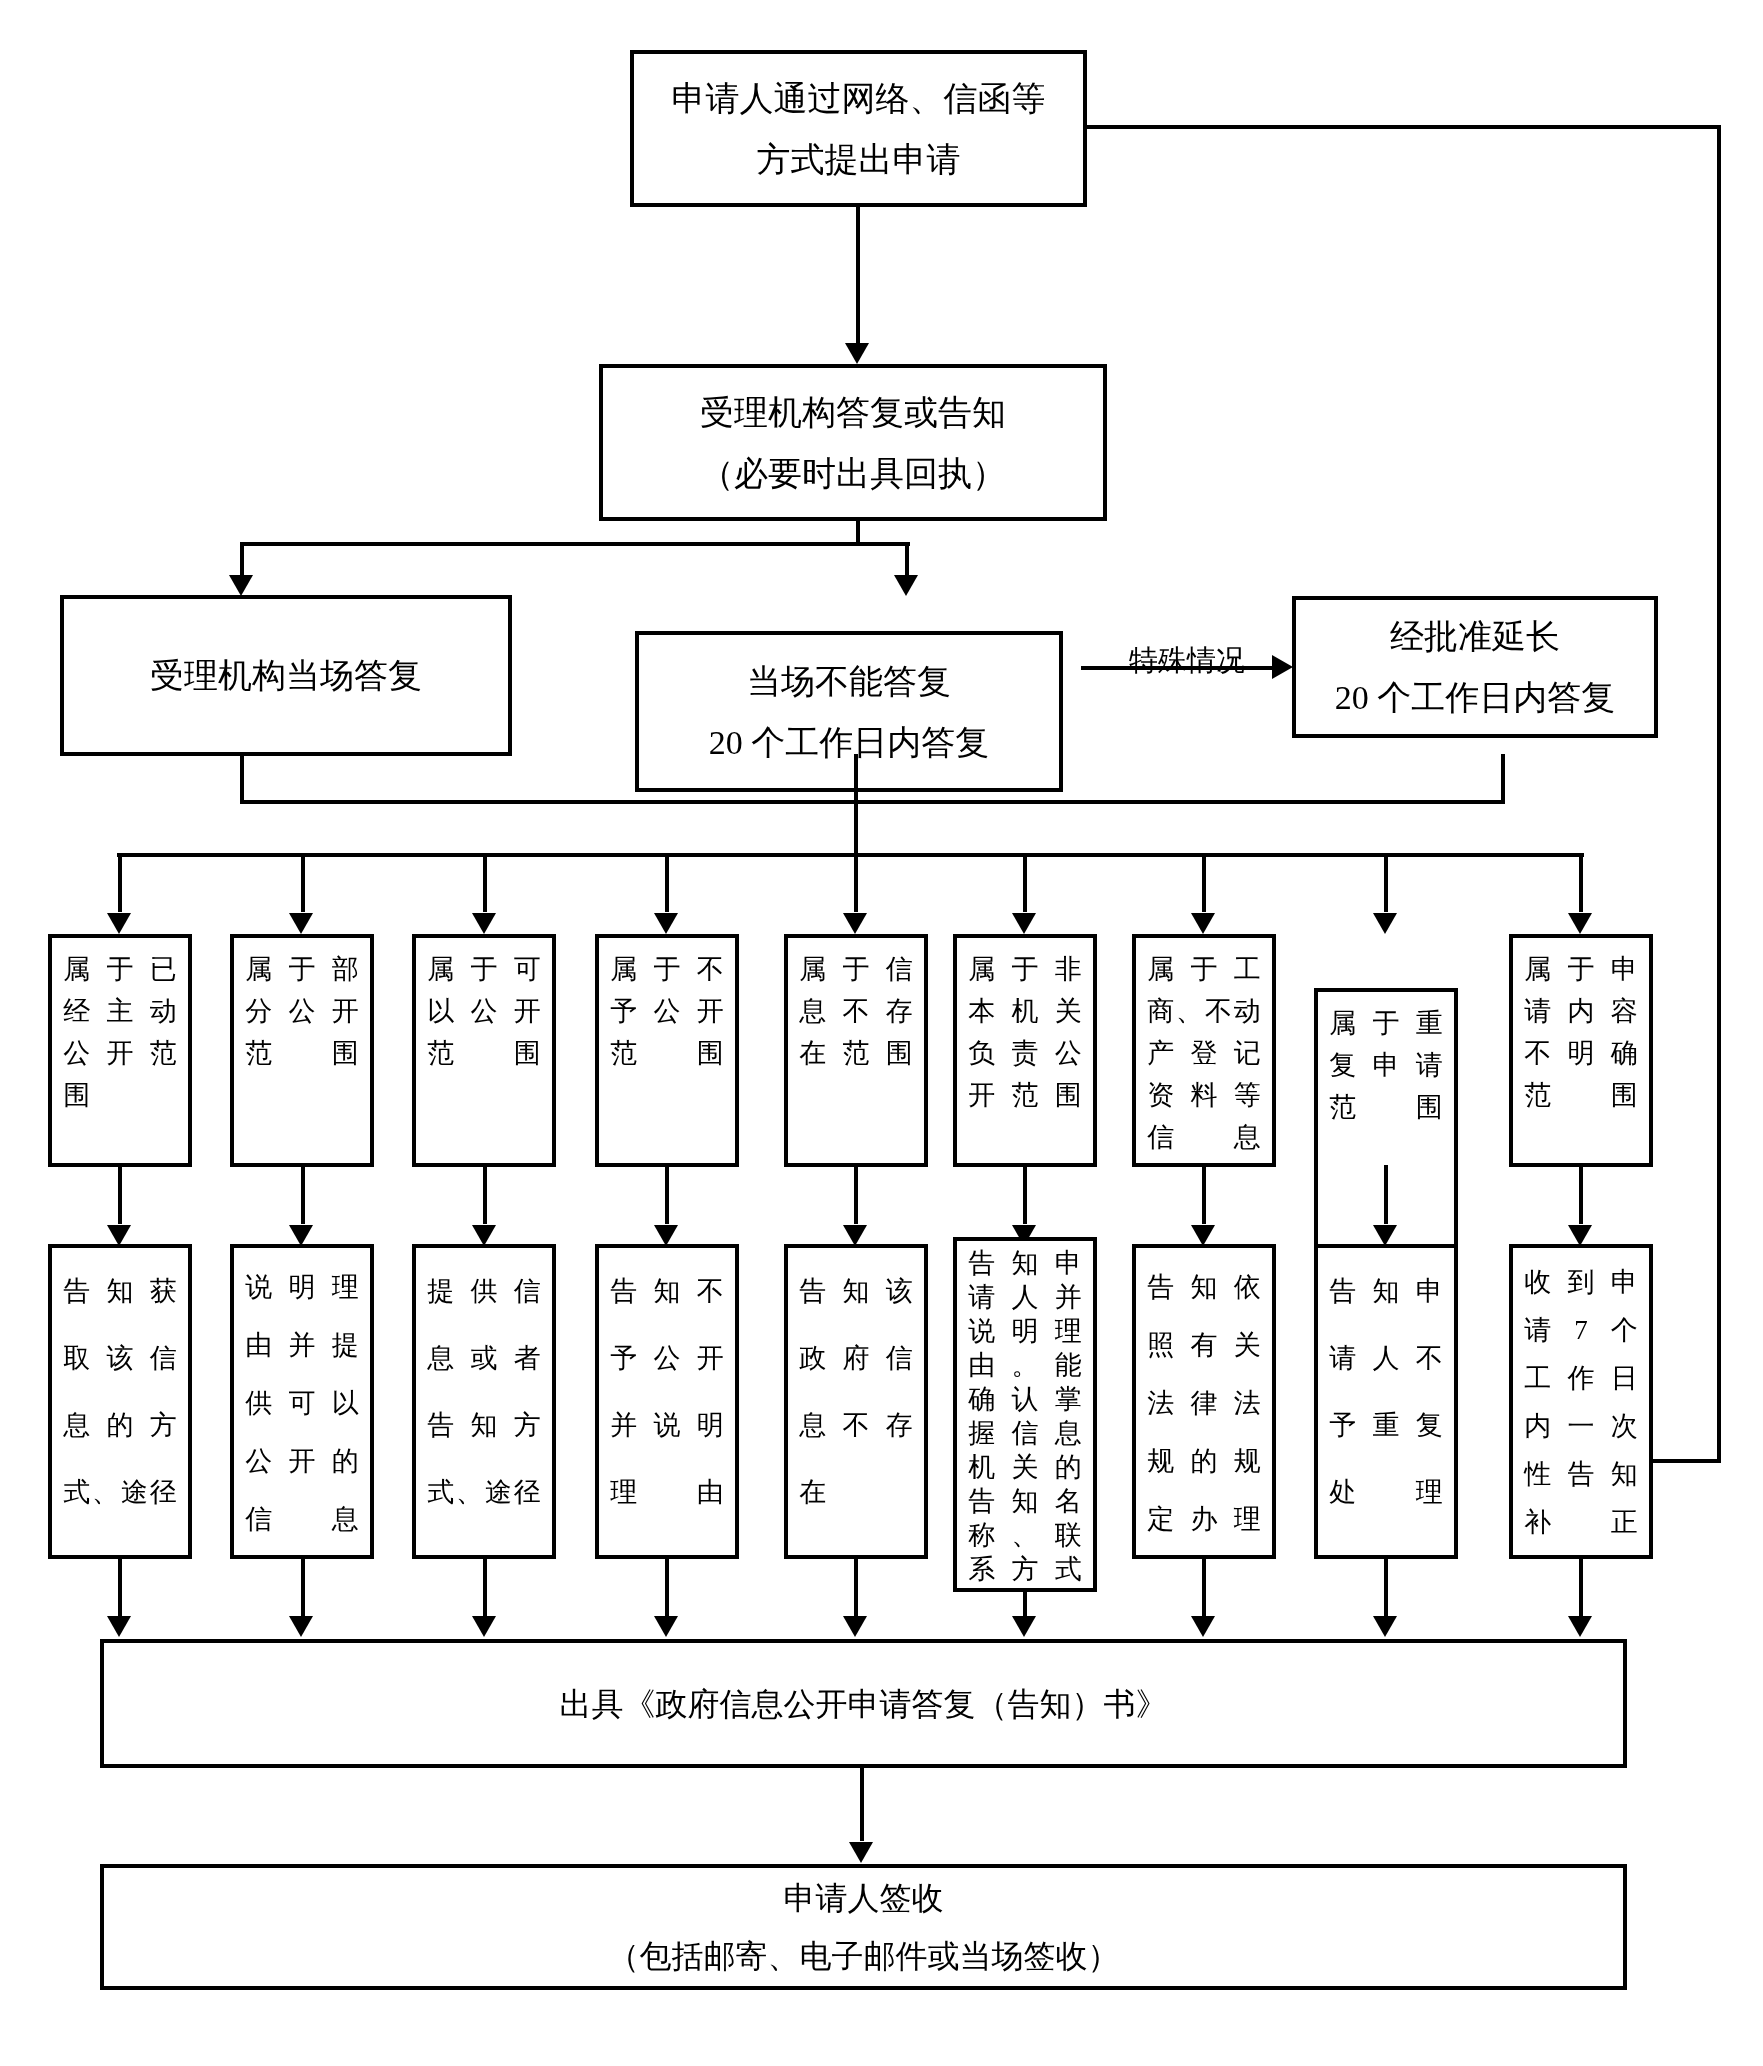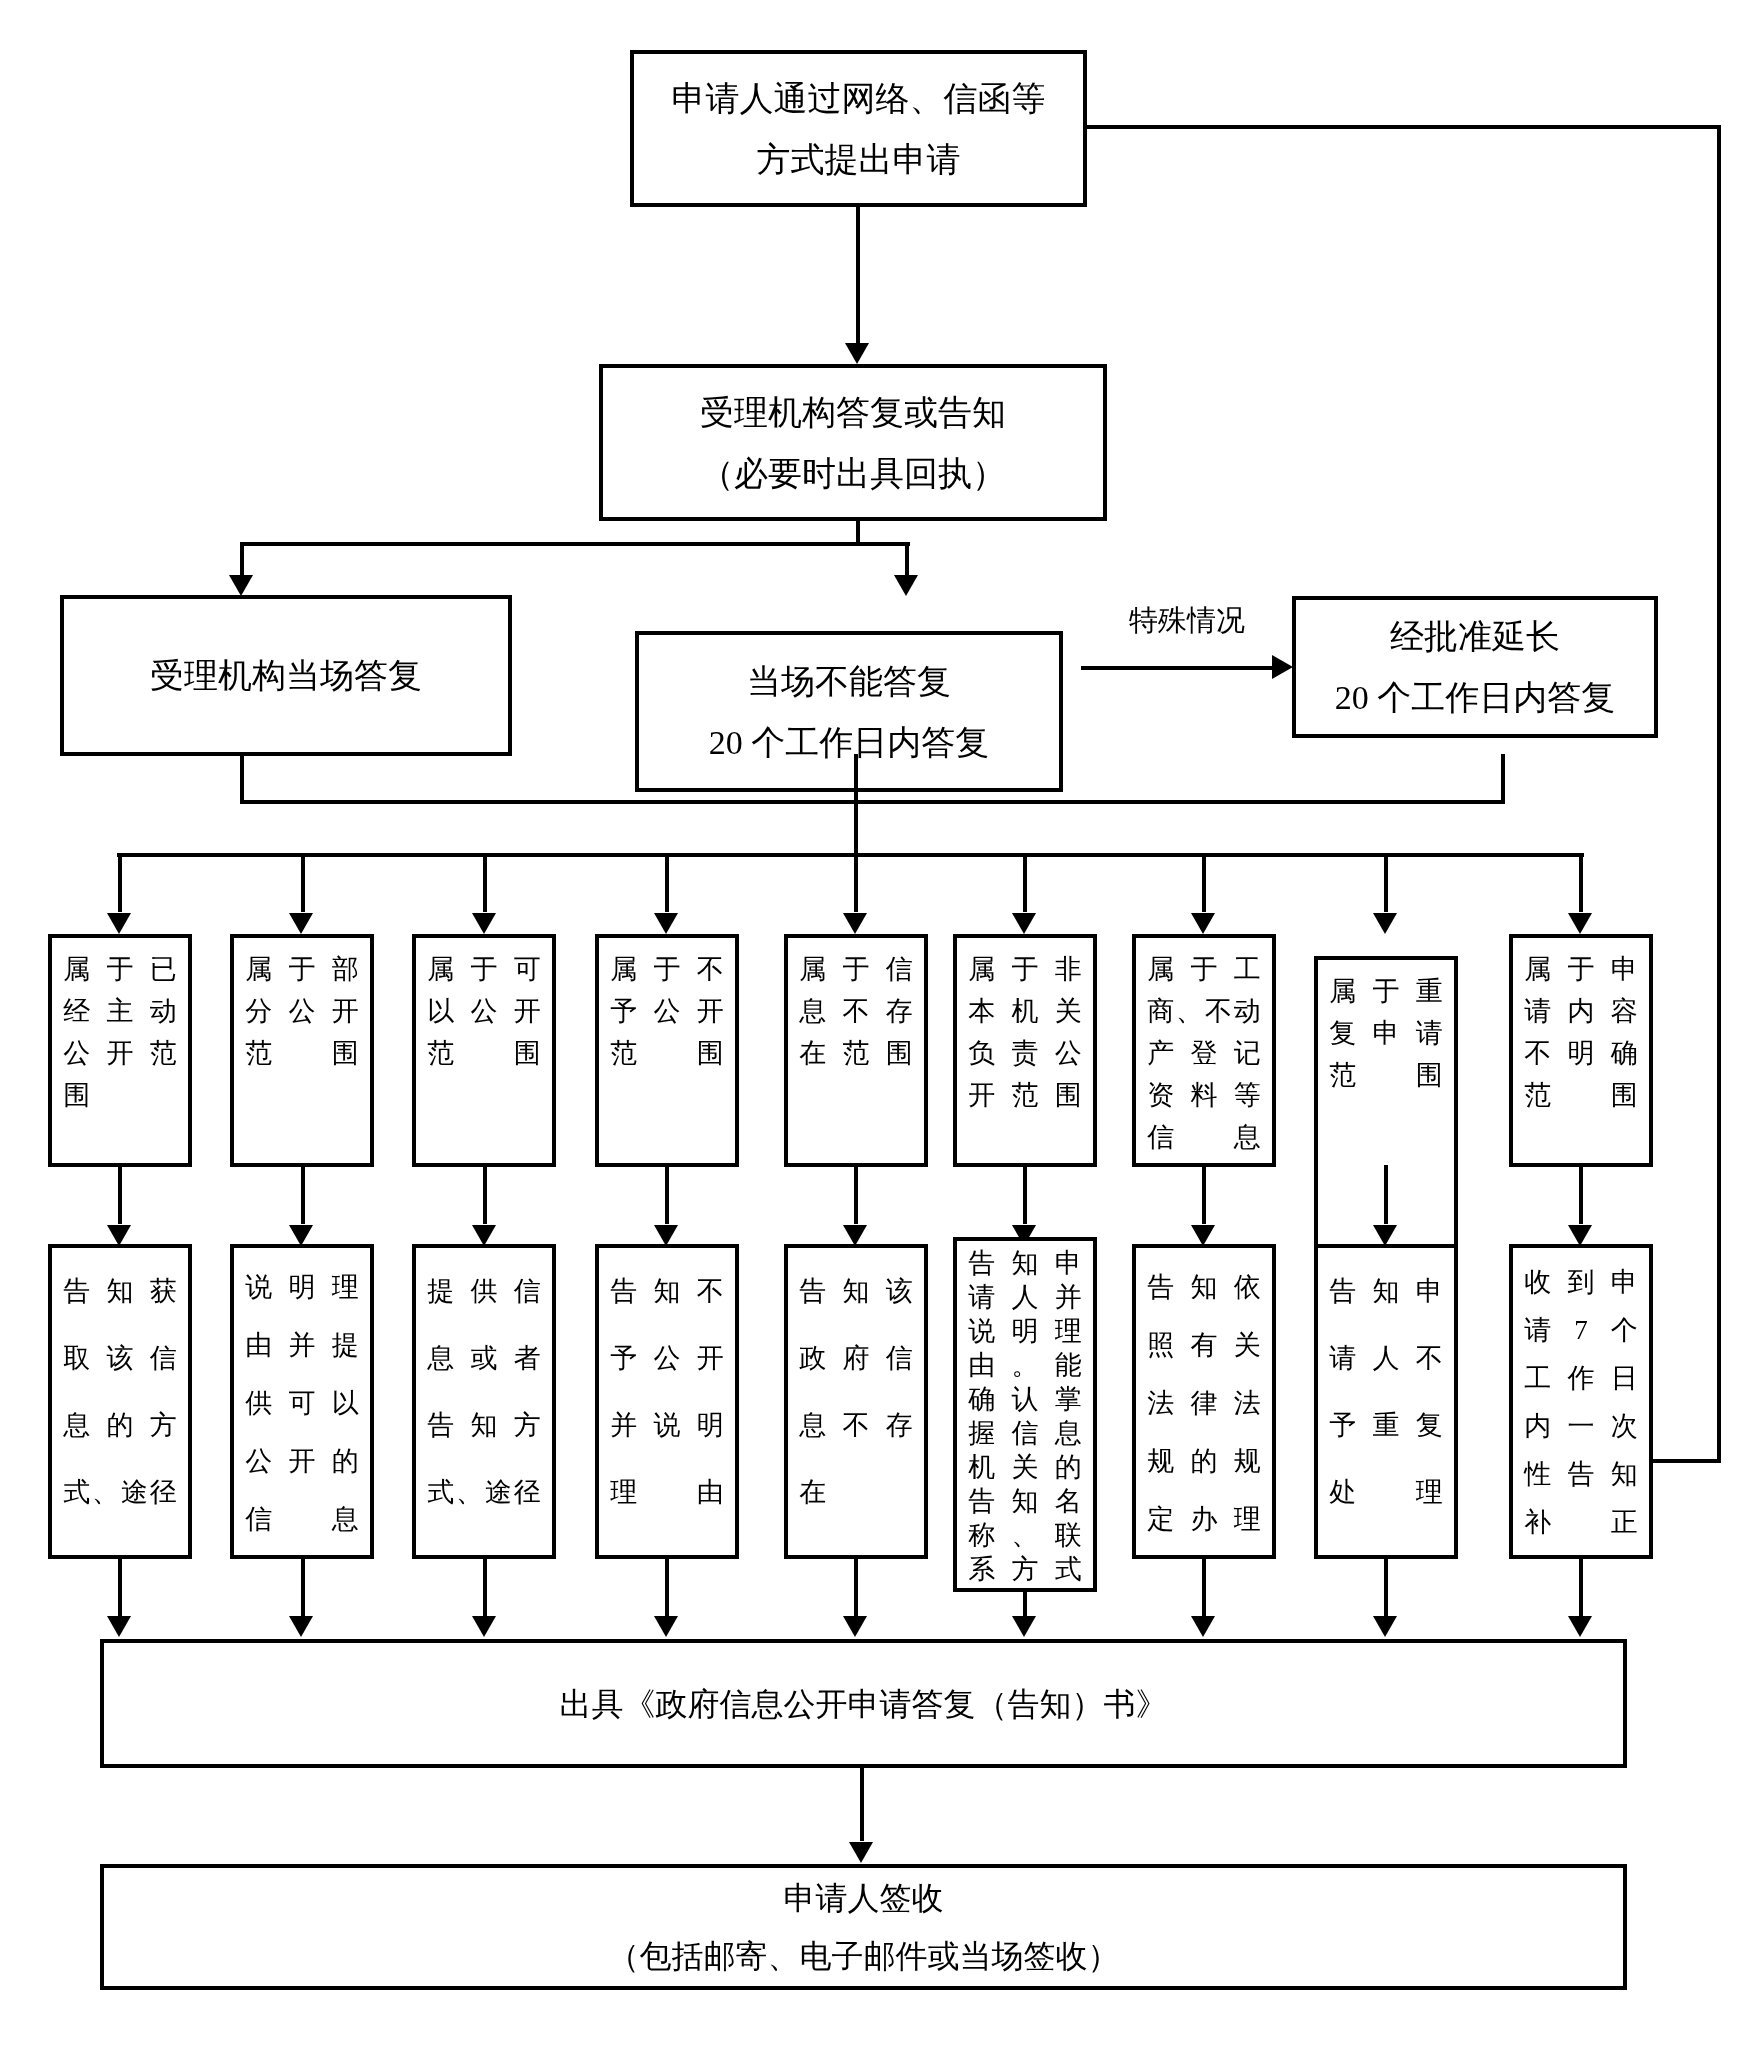--- a/index.html
+++ b/index.html
@@ -8,21 +8,21 @@
   .box{position:absolute;box-sizing:border-box;border:4.8px solid #000;background:#fff;}
   
   .cbox{display:flex;align-items:flex-start;justify-content:center;text-align:center;
         white-space:pre-line;font-size:34px;line-height:61px;padding-top:14.4px;font-family:Liberation Serif, serif;}
   .vmid{align-items:center;padding-top:0;}
   
   .cell{font-size:27px;white-space:pre-line;text-align:justify;text-align-last:justify;
         padding:9.6px 11.2px 0 11.2px;line-height:42px;}
   .lh4{line-height:67px;} .lh5{line-height:58px;} .lh6{line-height:48px;}
   .lh10{line-height:34px;padding-top:4.8px;}
-  .lbl{position:absolute;font-size:29px;text-align:center;}
+  .lbl{position:absolute;font-size:29px;text-align:center;margin-top:40px;}
   .ln{position:absolute;background:#000;}
   .ahd{position:absolute;width:0;height:0;border-left:12.8px solid transparent;
        border-right:12.8px solid transparent;border-top:21px solid #000;}
   .ahr{position:absolute;width:0;height:0;border-top:12.8px solid transparent;
        border-bottom:12.8px solid transparent;border-left:21px solid #000;}
   .bar{display:flex;align-items:center;justify-content:center;text-align:center;
        white-space:pre-line;font-size:32px;line-height:58px;}
 </style>
 </head>
 <body>
@@ -103,21 +103,21 @@
 在范围</div>
   <div class="box cell" style="left:953px;top:934px;width:144px;height:233px">属于非
 本机关
 负责公
 开范围</div>
   <div class="box cell" style="left:1132px;top:934px;width:144px;height:233px">属于工
 商、不动
 产登记
 资料等
 信息</div>
-  <div class="box cell" style="left:1314px;top:956px;width:144px;height:299px">属于重
+  <div class="box cell" style="left:1314px;top:988px;width:144px;height:299px">属于重
 复申请
 范围</div>
   <div class="box cell" style="left:1509px;top:934px;width:144px;height:233px">属于申
 请内容
 不明确
 范围</div>
 
   <div class="ln" style="left:118px;top:1165px;width:4px;height:59px"></div>
     <div class="ahd" style="left:107px;top:1225px"></div>
   <div class="ln" style="left:301px;top:1165px;width:4px;height:59px"></div>

